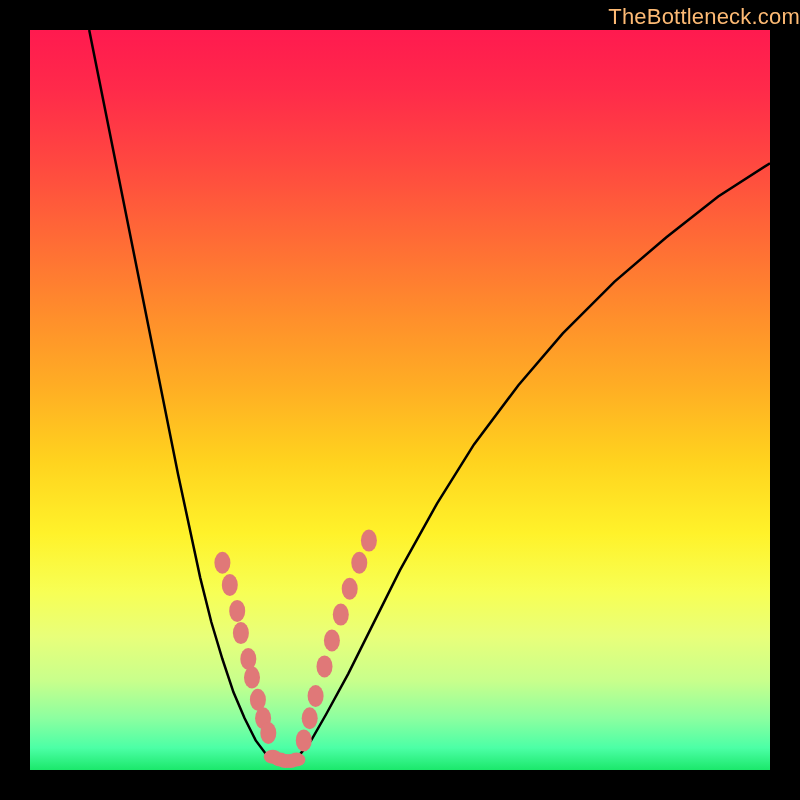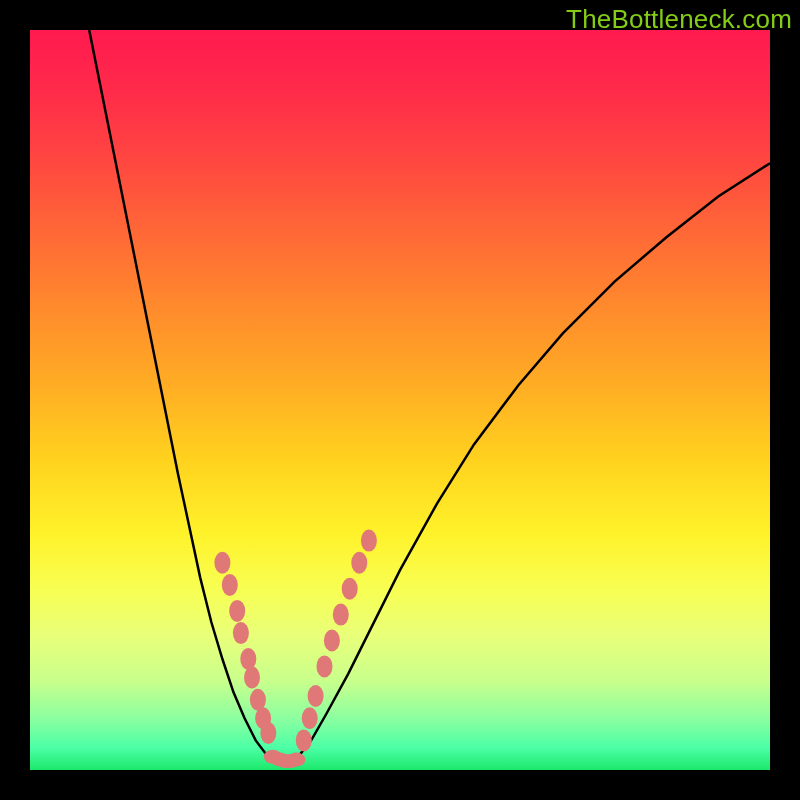--- a/index.html
+++ b/index.html
@@ -38,23 +38,23 @@
       #e8ff7a 82%,
       #c8ff8c 88%,
       #8cffa0 93%,
       #4cffa6 97%,
       #1be86b 100%
     );
   }
   .watermark {
     position: absolute;
     top: 4px;
-    right: 8px;
-    color: #84cc16;
-    font-size: 26px;
+    right: 0;
+    color: #fdba74;
+    font-size: 22px;
     font-weight: 500;
     letter-spacing: 0.2px;
     user-select: none;
   }
   svg.curve {
     position: absolute;
     left: 0;
     top: 0;
     width: 740px;
     height: 740px;

